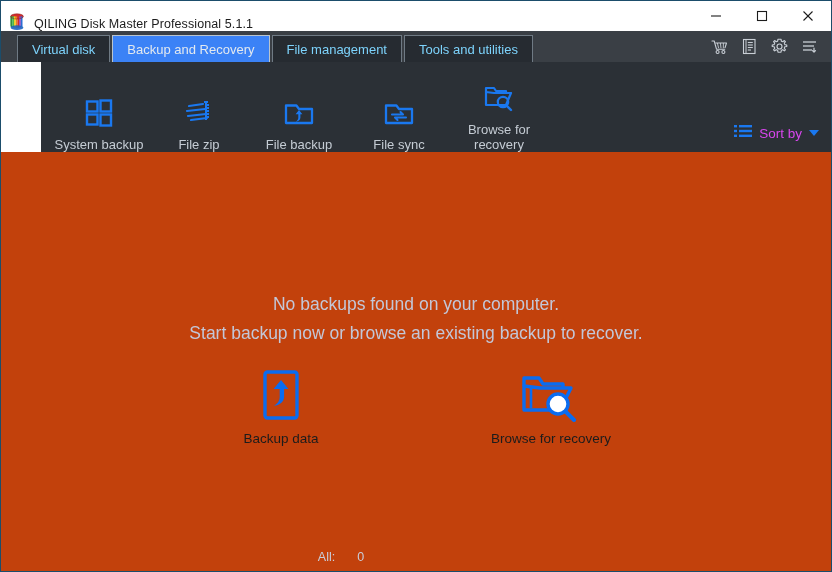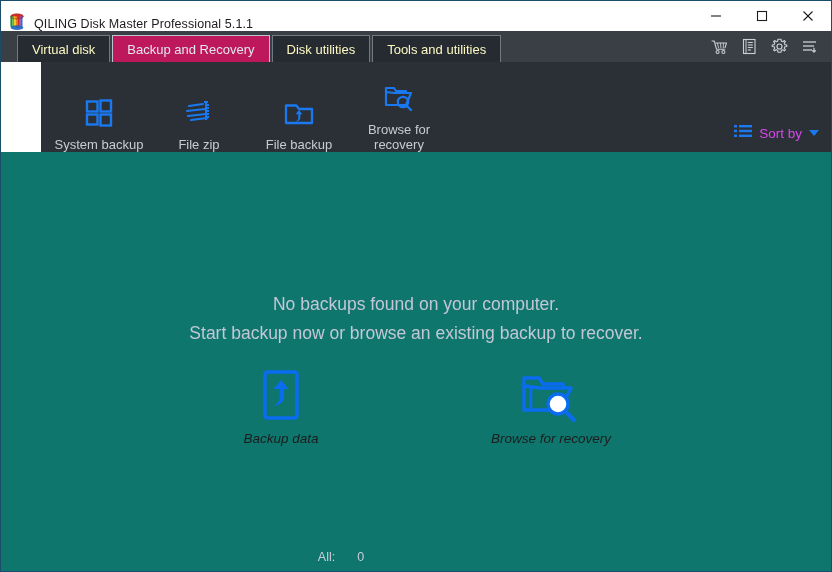--- a/index.html
+++ b/index.html
@@ -67,31 +67,31 @@
     align-items: flex-end;
     height: 31px;
     padding-left: 16px;
   }
   .tab {
     height: 27px;
     margin-top: 4px;
     padding: 0 14px;
     display: flex; align-items: center; justify-content: center;
     font-size: 13px;
-    color: #fef9c3;
+    color: #7dd3fc;
     background: #262b31;
     border: 1px solid #6f7a84;
     border-bottom: none;
     white-space: nowrap;
     cursor: default;
     position: relative;
     margin-right: 2px;
   }
   .tab.active {
-    background: #be185d;
+    background: #3b82f6;
     border-color: #b9c4cd;
     color: #e3e9ef;
     z-index: 3;
   }
   .tabbar-icons {
     margin-left: auto;
     display: flex;
     align-items: center;
     height: 31px;
     padding-right: 8px;
@@ -152,21 +152,21 @@
   .caret-down {
     width: 0; height: 0;
     border-left: 5px solid transparent;
     border-right: 5px solid transparent;
     border-top: 6px solid #1a78f0;
   }
 
   
   .content {
     flex: 1 1 auto;
-    background: #0f766e;
+    background: #c2410c;
     position: relative;
     display: flex;
     flex-direction: column;
     align-items: center;
   }
   .empty-msg {
     margin-top: 138px;
     text-align: center;
   }
   .empty-line {
@@ -190,21 +190,20 @@
   }
   .action-ico {
     height: 52px;
     display: flex; align-items: center; justify-content: center;
   }
   .action-label {
     margin-top: 9px;
     font-size: 13.5px;
     color: #1c1c1c;
     white-space: nowrap;
-    font-style: italic;
   }
 
   
   .statusbar {
     position: absolute;
     left: 0; right: 0; bottom: 0;
     height: 28px;
     display: flex;
     align-items: center;
     justify-content: center;
@@ -256,21 +255,21 @@
             <line x1="10.5" y1="1.5" x2="1.5" y2="10.5" stroke="#1c1c1c" stroke-width="1.1"></line>
           </svg>
       </div>
     </div>
   </div>
 
   <div class="tabbar">
     <div class="tabs">
       <div class="tab">Virtual disk</div>
       <div class="tab active">Backup and Recovery</div>
-      <div class="tab">Disk utilities</div>
+      <div class="tab">File management</div>
       <div class="tab">Tools and utilities</div>
     </div>
     <div class="tabbar-icons">
       <div class="tb-icon">
         <svg width="17" height="16" viewBox="0 0 17 16">
           <path d="M1 2 h2.2 l2.3 8.2 h8.2" fill="none" stroke="#c9cfd6" stroke-width="1.1" stroke-linejoin="round" stroke-linecap="round"></path>
           <path d="M4.3 4 h11.2 l-1.6 5.2" fill="none" stroke="#c9cfd6" stroke-width="1.1" stroke-linejoin="round"></path>
           <line x1="6.4" y1="4" x2="7.6" y2="9.2" stroke="#c9cfd6" stroke-width="0.9"></line>
           <line x1="9.4" y1="4" x2="10" y2="9.2" stroke="#c9cfd6" stroke-width="0.9"></line>
           <line x1="12.4" y1="4" x2="12.3" y2="9.2" stroke="#c9cfd6" stroke-width="0.9"></line>
@@ -346,20 +345,29 @@
     <div class="tool">
       <div class="tool-ico">
         <svg width="32" height="28" viewBox="0 0 32 28">
           <path d="M3 6.5 v17.5 h26 v-14 h-13 l-2.6 -3.5 z" fill="none" stroke="#1a78f0" stroke-width="2.3" stroke-linejoin="round"></path>
           <path d="M16 11 l3.4 4.2 h-2 v3.4 c0 2.6 -2.1 4 -4.7 4.2 c1.9 -1.3 2.6 -2.3 2.6 -4.2 v-3.4 h-2.7 z" fill="#1a78f0"></path>
         </svg>
       </div>
       <div class="tool-label">File backup</div>
     </div>
 
+    <div class="tool">
+      <div class="tool-ico">
+        <svg width="32" height="28" viewBox="0 0 32 28">
+          <path d="M3 6.5 v17.5 h26 v-14 h-13 l-2.6 -3.5 z" fill="none" stroke="#1a78f0" stroke-width="2.3" stroke-linejoin="round"></path>
+          <path d="M9 15.5 h11 l-2.5 -2.4 M23 18.5 h-11 l2.5 2.4" fill="none" stroke="#1a78f0" stroke-width="2.1" stroke-linecap="round" stroke-linejoin="round"></path>
+        </svg>
+      </div>
+      <div class="tool-label">File sync</div>
+    </div>
 
     <div class="tool">
       <div class="tool-ico">
         <svg width="34" height="30" viewBox="0 0 34 30">
           <path d="M4 9 l0 13 l20 0 l5 -12 l-17 0 z" fill="none" stroke="#1a78f0" stroke-width="2.2" stroke-linejoin="round"></path>
           <path d="M4 9 l0 -4 l8 0 l2 3 l10 0 l0 3" fill="none" stroke="#1a78f0" stroke-width="2.2" stroke-linejoin="round"></path>
           <circle cx="21" cy="19" r="5.2" fill="none" stroke="#1a78f0" stroke-width="2.2"></circle>
           <line x1="24.8" y1="22.8" x2="29" y2="27" stroke="#1a78f0" stroke-width="2.4" stroke-linecap="round"></line>
         </svg>
       </div>

